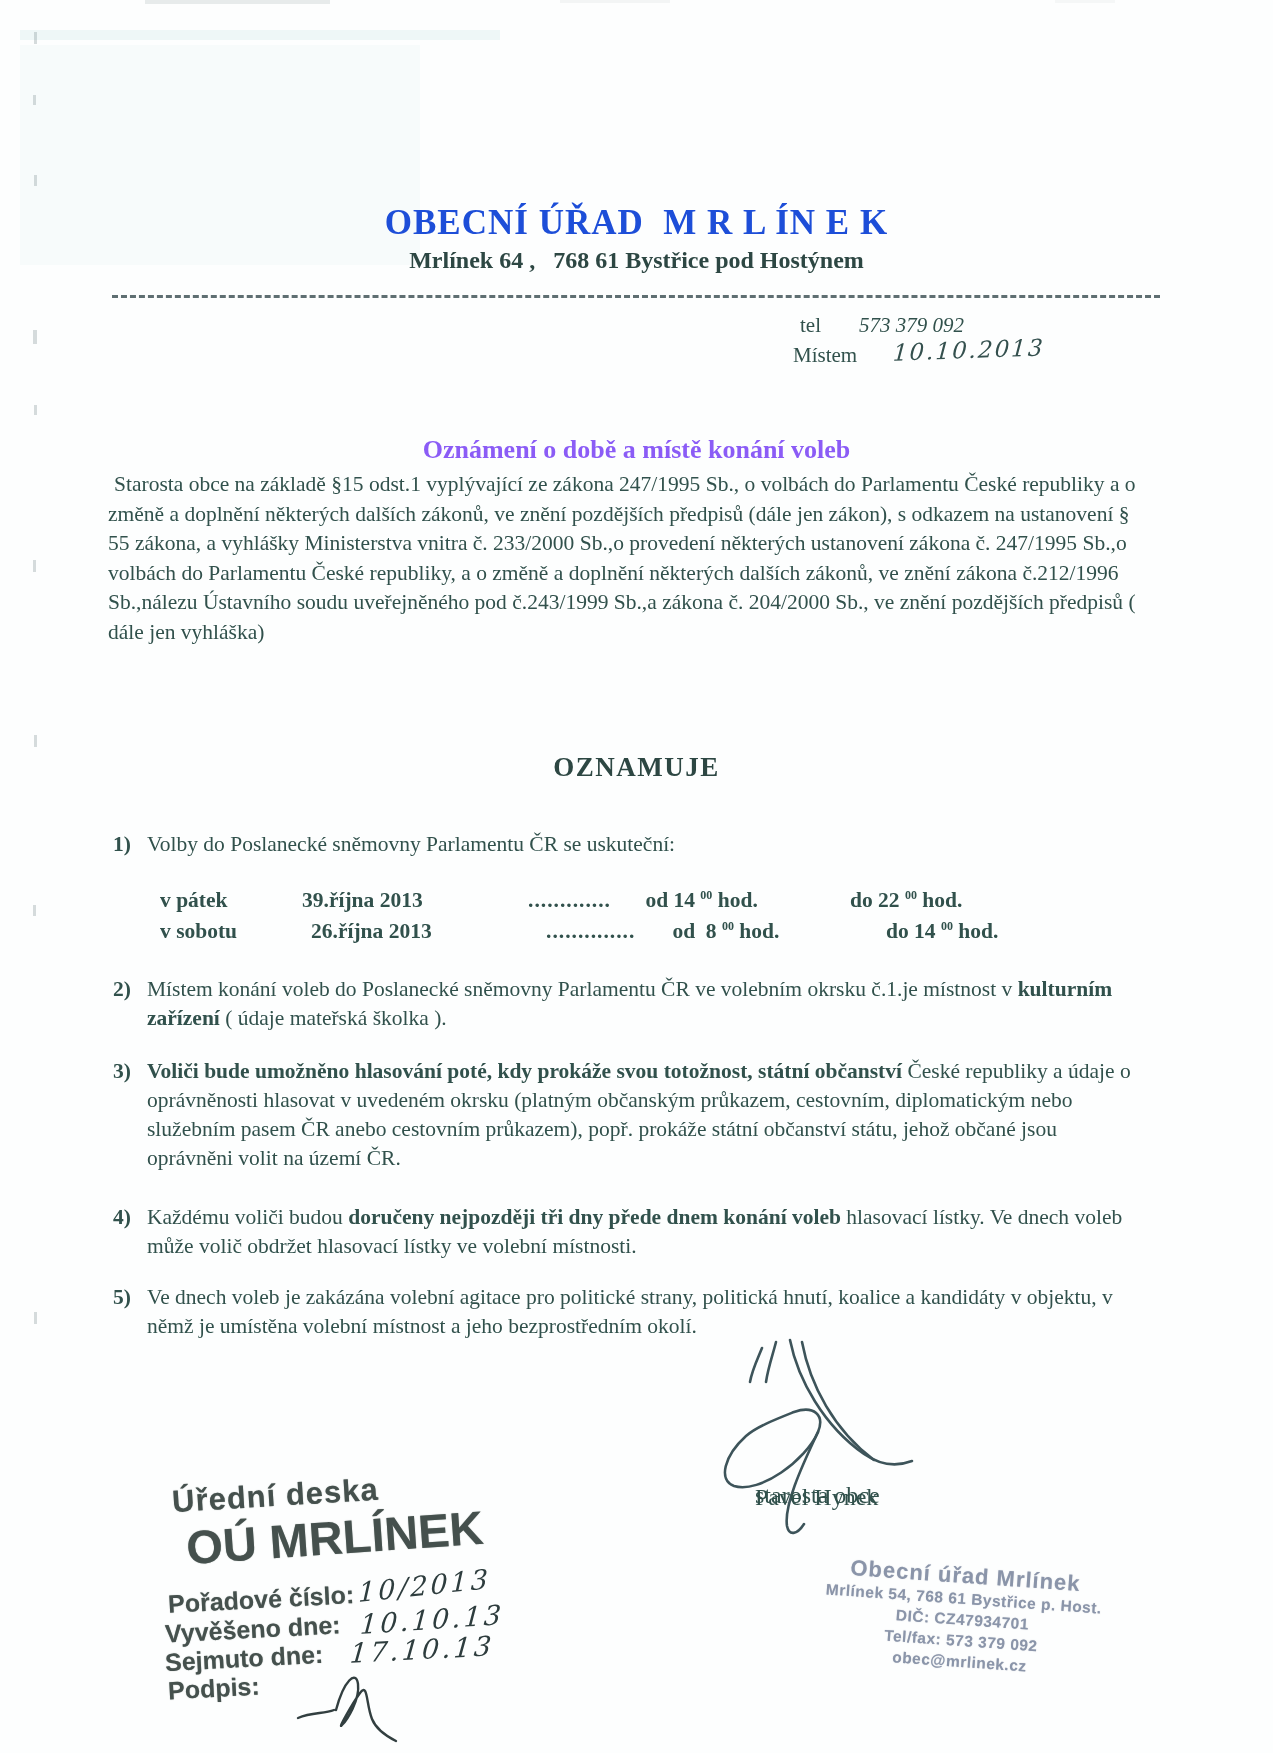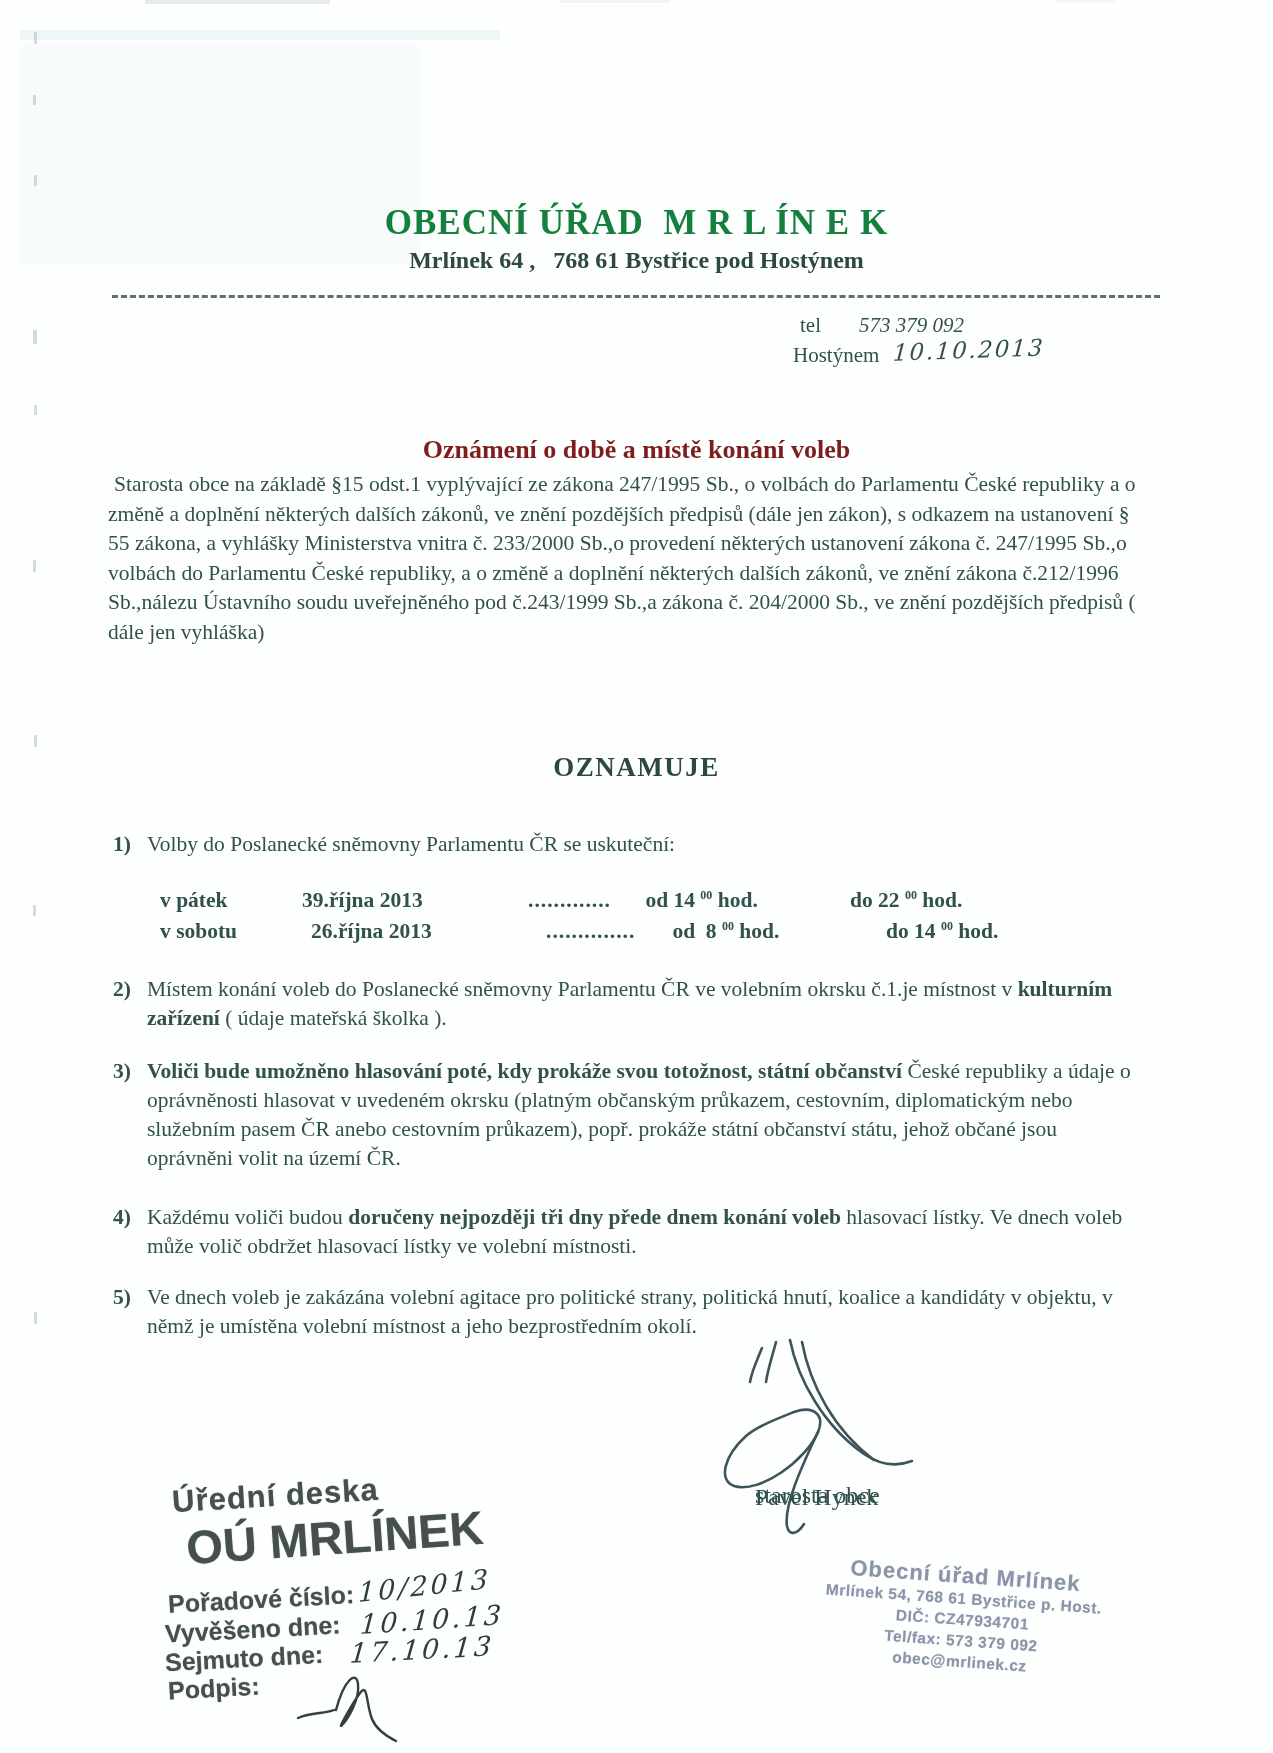--- a/index.html
+++ b/index.html
@@ -11,21 +11,21 @@
     overflow:hidden;
     font-family:"Liberation Serif", serif;
     color:#31514c;
   }
   .abs{position:absolute;}
   
   .org-name{
     top:203px;left:0;width:100%;
     text-align:center;
     font-size:35px;font-weight:bold;
-    color:#15803d;
+    color:#1d4ed8;
     white-space:pre;
     letter-spacing:1px;
   }
   .org-address{
     top:247px;left:0;width:100%;
     text-align:center;
     font-size:24px;font-weight:bold;
     color:#2d4743;
     white-space:pre;
   }
@@ -46,21 +46,21 @@
   .hand-top-date{
     top:337px;left:893px;
     font-size:23px;
     transform:rotate(-2deg) skewX(-6deg);
   }
   
   .doc-title{
     top:435px;left:0;width:100%;
     text-align:center;
     font-size:26px;font-weight:bold;
-    color:#7f1d1d;
+    color:#8b5cf6;
   }
   .intro{
     top:470px;left:108px;width:1045px;
     font-size:21.5px;line-height:29.5px;
     text-indent:6px;
     text-align:left;
   }
   .announce{
     top:752px;left:0;width:100%;
     text-align:center;
@@ -158,21 +158,21 @@
   <div class="abs artifact" style="top:905px;left:33px;width:3px;height:11px;"></div>
   <div class="abs artifact" style="top:1312px;left:34px;width:3px;height:12px;"></div>
 
   <div class="abs org-name">OBECNÍ ÚŘAD  M R L ÍN E K</div>
   <div class="abs org-address">Mrlínek 64 ,   768 61 Bystřice pod Hostýnem</div>
   <div class="abs divider"></div>
   <div class="abs tel-line">
     <span>tel</span><span class="tel-number">573 379 092</span>
   </div>
   <div class="abs place-line">
-    <span>Hostýnem</span>
+    <span>Místem</span>
   </div>
   <div class="abs hand hand-top-date">10.10.2013</div>
 
   <div class="abs doc-title">Oznámení o době a místě konání voleb</div>
   <div class="abs intro">Starosta obce na základě §15 odst.1  vyplývající ze zákona 247/1995 Sb., o volbách do Parlamentu České republiky a o změně a doplnění některých dalších zákonů, ve znění pozdějších předpisů (dále jen zákon), s odkazem na ustanovení § 55 zákona, a vyhlášky Ministerstva vnitra č. 233/2000 Sb.,o provedení některých ustanovení zákona č. 247/1995 Sb.,o volbách do Parlamentu České republiky, a o změně a doplnění některých dalších zákonů, ve znění zákona č.212/1996 Sb.,nálezu Ústavního soudu uveřejněného pod č.243/1999 Sb.,a zákona č. 204/2000 Sb., ve znění pozdějších předpisů ( dále jen vyhláška)</div>
   <div class="abs announce">OZNAMUJE</div>
 
   <div class="abs item item1">
     <span class="num">1)</span>
     <div>Volby do Poslanecké sněmovny Parlamentu ČR se uskuteční:</div>

